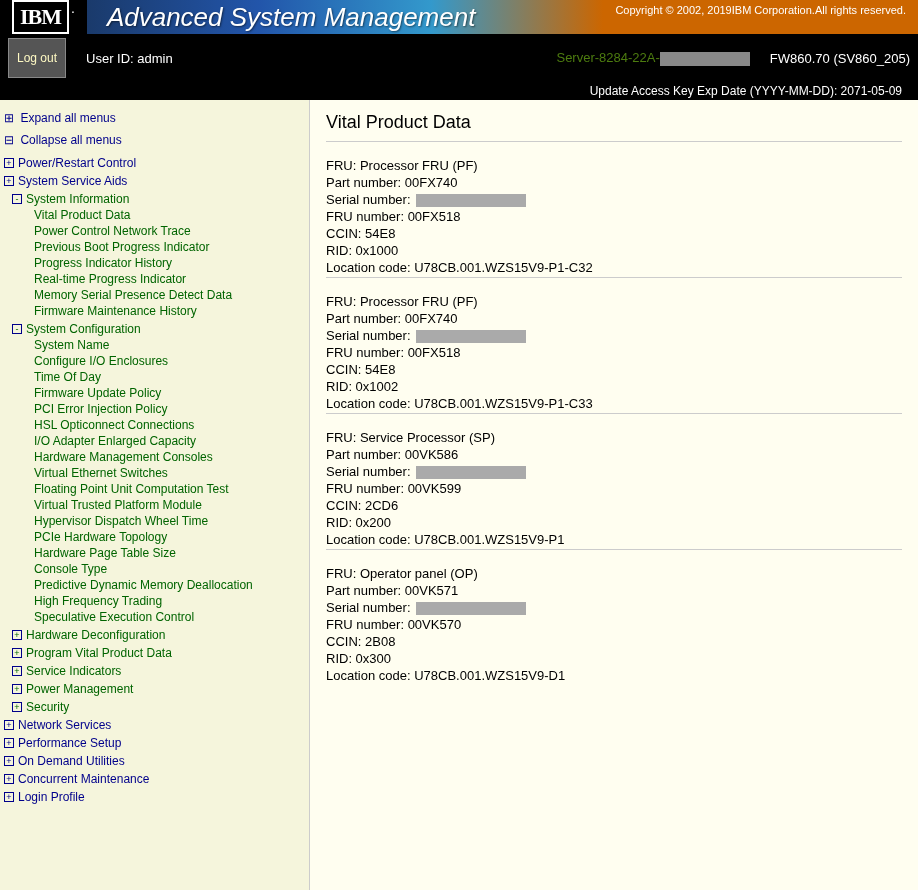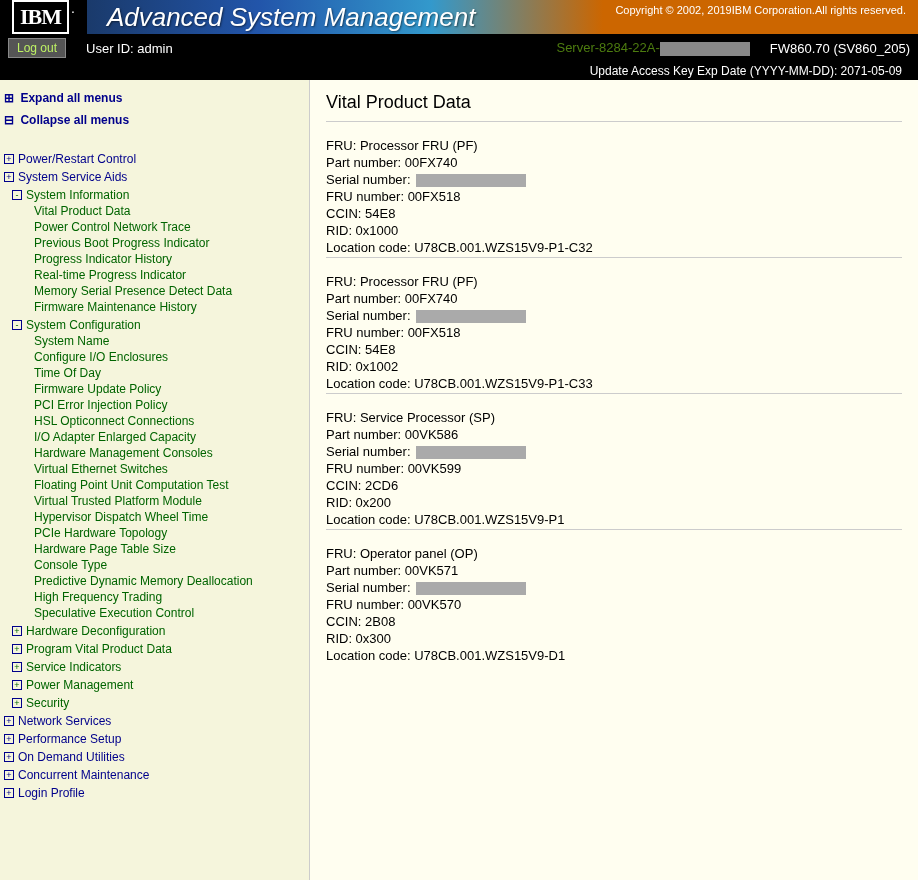--- a/index.html
+++ b/index.html
@@ -62,23 +62,23 @@
       background: #000;
       color: #fff;
       display: flex;
       align-items: center;
       padding: 4px 8px;
       gap: 20px;
       font-size: 13px;
     }
     .logout-btn {
       background: #555;
-      color: #bef264;
+      color: #fef9c3;
       border: 1px solid #888;
-      padding: 2px 8px;
+      padding: 12px 8px;
       cursor: pointer;
       font-size: 12px;
     }
     .user-info { color: #fff; }
     .server-info { color: #4d7c0f; flex: 1; text-align: right; }
     .server-input {
       display: inline-block;
       background: #888;
       width: 90px;
       height: 14px;
@@ -103,22 +103,21 @@
 
     
     .sidebar {
       width: 310px;
       background: #f5f5dc;
       border-right: 1px solid #ccc;
       padding: 8px 4px;
       font-size: 12px;
     }
     .sidebar-controls {
-      margin-bottom: 20px;
-      font-weight: bold;
+      margin-bottom: 4px;
     }
     .sidebar-controls a {
       color: #00008b;
       text-decoration: none;
       display: block;
       line-height: 1.8;
     }
     .expand-icon {
       color: #00008b;
       margin-right: 3px;

